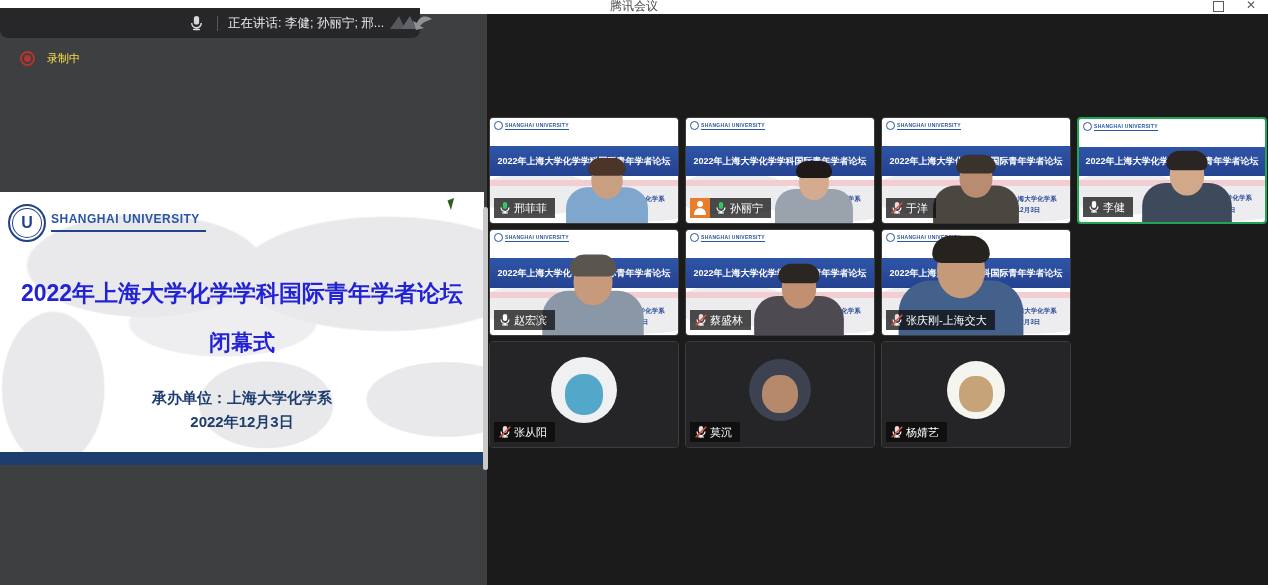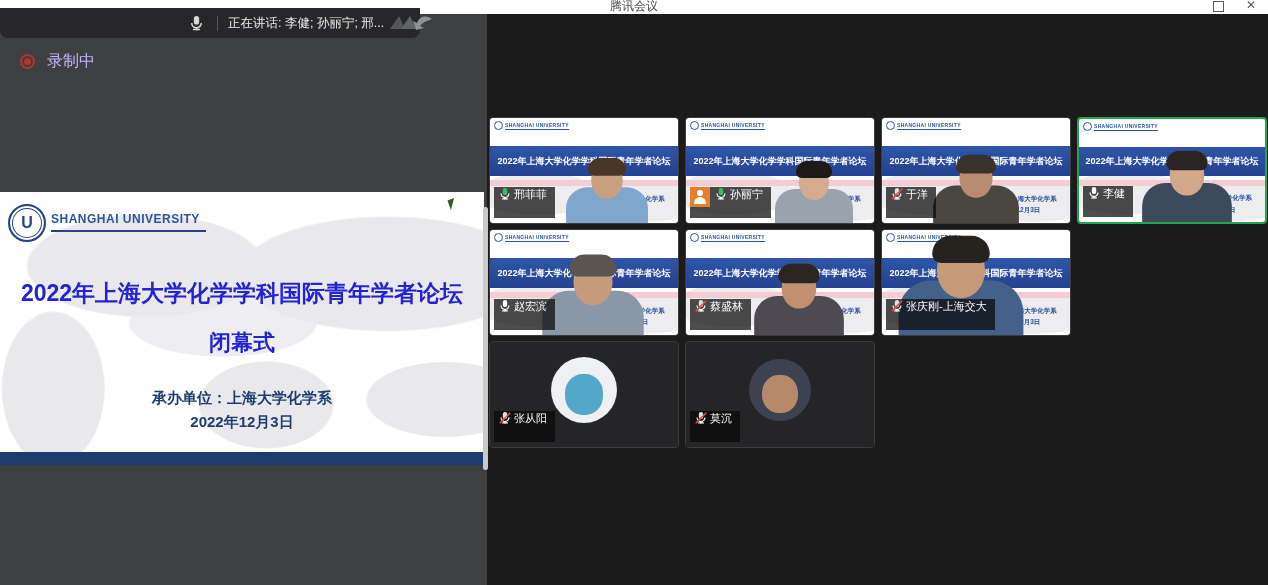--- a/index.html
+++ b/index.html
@@ -47,21 +47,21 @@
     border-radius:0 0 8px 8px;z-index:10;display:flex;align-items:center;margin-top:8px;}
   .speaking-inner{display:flex;align-items:center;margin-left:184px;}
   .vsep{width:1px;height:15px;background:#56585c;margin:0 10px;}
   .speaking-text{font-size:12.5px;color:#ebebeb;white-space:nowrap;}
   .wm-icons{margin-left:2px;}
 
   
   .recording{position:absolute;left:20px;top:51px;display:flex;align-items:center;gap:12px;z-index:4;}
   .rec-dot{width:11px;height:11px;border:2px solid #b5342c;border-radius:50%;position:relative;}
   .rec-dot::after{content:'';position:absolute;inset:2px;border-radius:50%;background:#b5342c;}
-  .rec-text{font-size:16px;color:#c4b5fd;}
+  .rec-text{font-size:11px;color:#fde047;}
 
   
   .grid{padding-top:103px;padding-left:2px;}
   .vrow{display:flex;gap:6px;margin-bottom:5px;}
   .vrow.centered{justify-content:center;padding-left:0;}
   .tile{position:relative;width:190px;height:107px;background:#252528;border:1px solid #3c3c3f;
     border-radius:4px;overflow:hidden;box-sizing:border-box;flex:none;}
   .tile.active{border:2px solid #23a455;}
 
   
@@ -83,21 +83,21 @@
   .p-head::before{content:'';position:absolute;top:-3px;left:-3px;right:-3px;height:17px;
     border-radius:16px 16px 8px 8px;background:var(--hair);}
   .p-shoulders{width:78px;height:34px;border-radius:20px 20px 0 0;background:var(--shirt);margin-top:-11px;z-index:1;}
 
   
   .avatar-wrap{position:absolute;inset:0;background:#252528;display:flex;align-items:center;justify-content:center;}
   .avatar{border-radius:50%;overflow:hidden;margin-bottom:10px;}
   .avatar-fg{width:58%;height:62%;margin:26% auto 0;border-radius:46%;}
 
   
-  .name-label{position:absolute;left:4px;bottom:5px;display:flex;height:31px;
+  .name-label{position:absolute;left:4px;bottom:5px;display:flex;align-items:center;height:20px;
     background:rgba(8,8,8,.72);z-index:3;}
   .badge{width:20px;height:20px;background:#e87d2b;position:relative;flex:none;display:none;}
   .badge.show{display:block;}
   .badge::before{content:'';position:absolute;top:3px;left:7px;width:6px;height:6px;border-radius:50%;background:#fff;}
   .badge::after{content:'';position:absolute;bottom:3px;left:4px;width:12px;height:7px;border-radius:6px 6px 0 0;background:#fff;}
   .mic{flex:none;margin:0 2px 0 4px;}
   .mic-body{fill:#ffffff;}
   .mic-arc{fill:none;stroke:#ffffff;stroke-width:1.4;}
   .mic-stem,.mic-base{stroke:#ffffff;stroke-width:1.4;stroke-linecap:round;}
   .mic-slash{stroke:#e04f3f;stroke-width:1.8;stroke-linecap:round;display:none;}
@@ -398,20 +398,39 @@
       <svg class="mic muted" viewBox="0 0 16 16" width="14" height="14">
         <rect class="mic-body" x="5.5" y="1" width="5" height="8" rx="2.5"></rect>
         <path class="mic-arc" d="M3.5 7.5a4.5 4.5 0 0 0 9 0"></path>
         <line class="mic-stem" x1="8" y1="12" x2="8" y2="13.6"></line>
         <line class="mic-base" x1="5.3" y1="13.6" x2="10.7" y2="13.6"></line>
         <line class="mic-slash" x1="2.5" y1="13.5" x2="13.5" y2="2.5"></line>
       </svg>
       <span class="pname">莫沉</span>
     </div>
   </div>
+            <div class="tile">
+
+    <div class="avatar-wrap">
+      <div class="avatar" style="height: 58px; width: 58px; background: rgb(246, 244, 239);">
+        <div class="avatar-fg" style="background: rgb(199, 164, 119);"></div>
+      </div>
+    </div>
+    <div class="name-label">
+
+      <svg class="mic muted" viewBox="0 0 16 16" width="14" height="14">
+        <rect class="mic-body" x="5.5" y="1" width="5" height="8" rx="2.5"></rect>
+        <path class="mic-arc" d="M3.5 7.5a4.5 4.5 0 0 0 9 0"></path>
+        <line class="mic-stem" x1="8" y1="12" x2="8" y2="13.6"></line>
+        <line class="mic-base" x1="5.3" y1="13.6" x2="10.7" y2="13.6"></line>
+        <line class="mic-slash" x1="2.5" y1="13.5" x2="13.5" y2="2.5"></line>
+      </svg>
+      <span class="pname">杨婧艺</span>
+    </div>
+  </div>
           </div>
           <div class="vrow centered">
           </div>
         </div>
     </div>
 
     <div class="divider-grip"></div>
   </div>
 
   <div class="speaking-bar">

